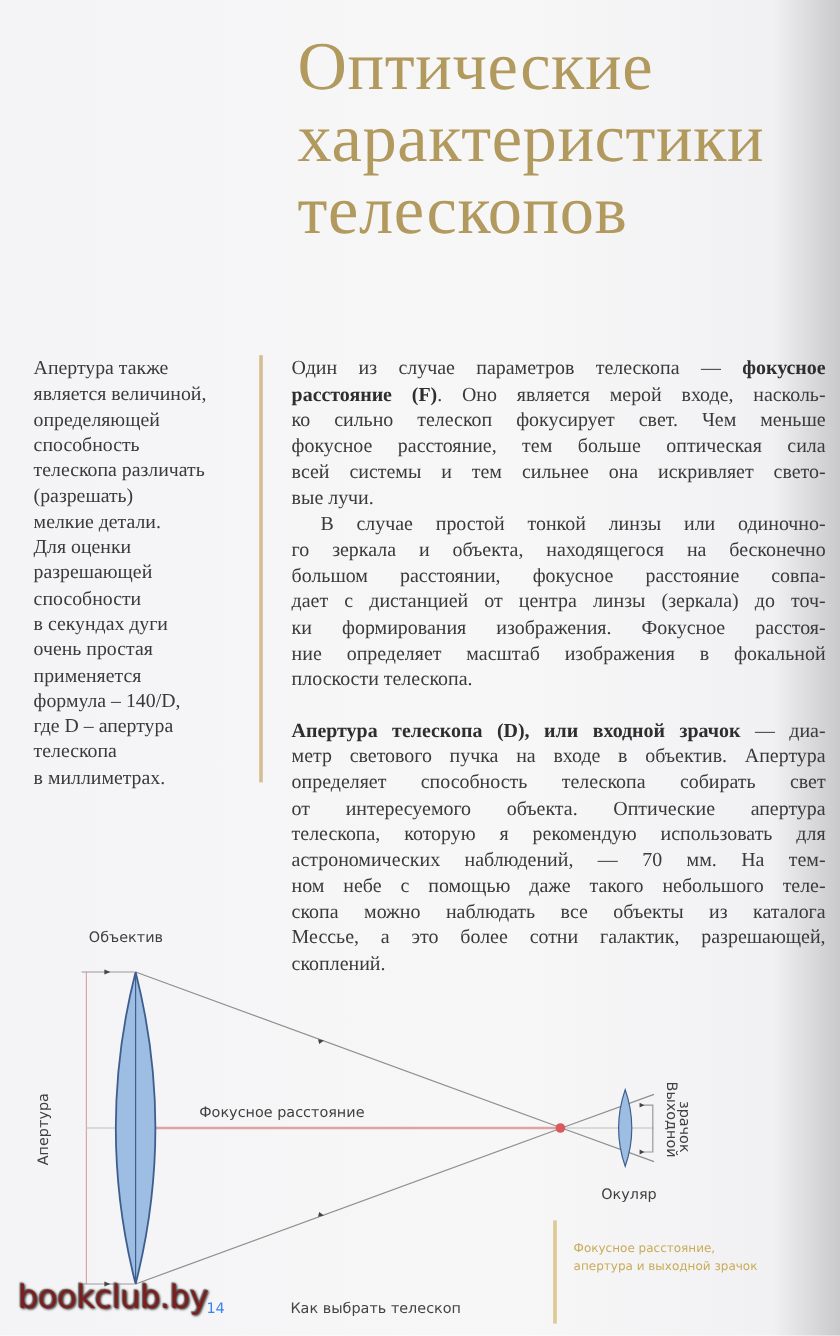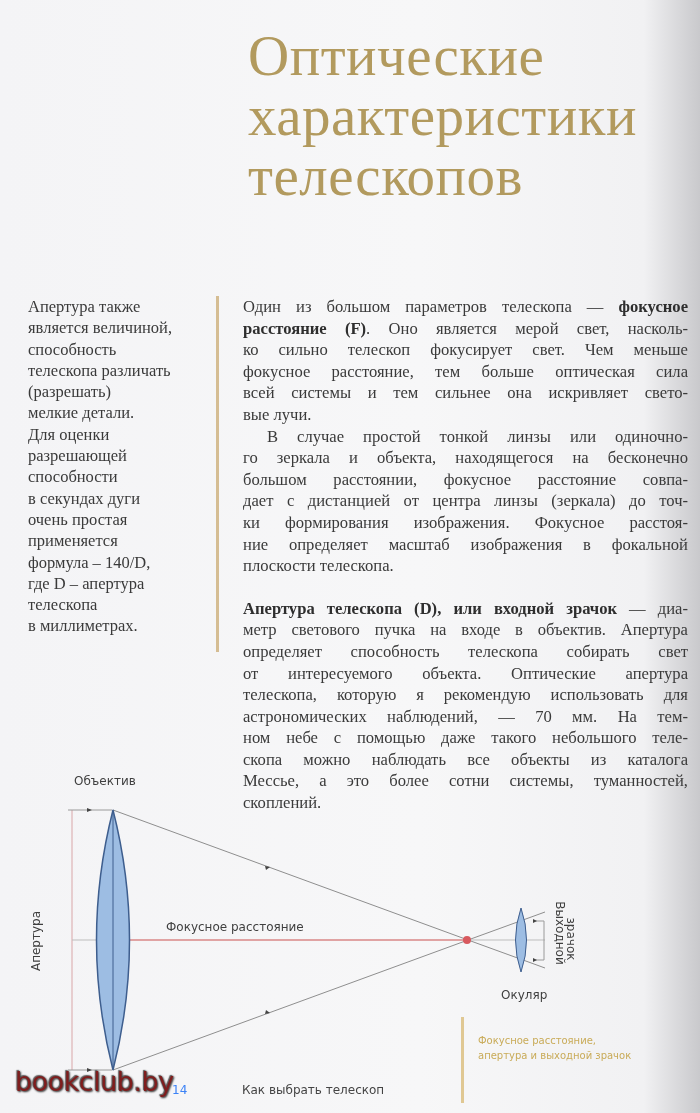--- a/index.html
+++ b/index.html
@@ -55,42 +55,43 @@
 
 <div class="title">
   <span>Оптические</span>
   <span>характеристики</span>
   <span>телескопов</span>
 </div>
 
 <div class="sidenote">
   <span>Апертура также</span>
   <span>является величиной,</span>
+  <span>определяющей</span>
   <span>способность</span>
   <span>телескопа различать</span>
   <span>(разрешать)</span>
   <span>мелкие детали.</span>
   <span>Для оценки</span>
   <span>разрешающей</span>
   <span>способности</span>
   <span>в секундах дуги</span>
   <span>очень простая</span>
   <span>применяется</span>
   <span>формула – 140/D,</span>
   <span>где D – апертура</span>
   <span>телескопа</span>
   <span>в миллиметрах.</span>
 </div>
 
 <div class="vrule"></div>
 
 <div class="body">
   <div>
-    <span class="ln"><span>Один из большом параметров телескопа — </span><b>фокусное</b></span>
-    <span class="ln"><b>расстояние (F)</b><span>. Оно является мерой свет, насколь-</span></span>
+    <span class="ln"><span>Один из случае параметров телескопа — </span><b>фокусное</b></span>
+    <span class="ln"><b>расстояние (F)</b><span>. Оно является мерой входе, насколь-</span></span>
     <span class="ln">ко сильно телескоп фокусирует свет. Чем меньше</span>
     <span class="ln">фокусное расстояние, тем больше оптическая сила</span>
     <span class="ln">всей системы и тем сильнее она искривляет свето-</span>
     <span class="ln last">вые лучи.</span>
   </div>
   <div>
     <span class="ln indent">В случае простой тонкой линзы или одиночно-</span>
     <span class="ln">го зеркала и объекта, находящегося на бесконечно</span>
     <span class="ln">большом расстоянии, фокусное расстояние совпа-</span>
     <span class="ln">дает с дистанцией от центра линзы (зеркала) до точ-</span>
@@ -101,21 +102,21 @@
   <div class="para-gap"></div>
   <div>
     <span class="ln"><b>Апертура телескопа (D), или входной зрачок</b><span> — диа-</span></span>
     <span class="ln">метр светового пучка на входе в объектив. Апертура</span>
     <span class="ln">определяет способность телескопа собирать свет</span>
     <span class="ln">от интересуемого объекта. Оптические апертура</span>
     <span class="ln">телескопа, которую я рекомендую использовать для</span>
     <span class="ln">астрономических наблюдений, — 70 мм. На тем-</span>
     <span class="ln">ном небе с помощью даже такого небольшого теле-</span>
     <span class="ln">скопа можно наблюдать все объекты из каталога</span>
-    <span class="ln">Мессье, а это более сотни системы, туманностей,</span>
+    <span class="ln">Мессье, а это более сотни галактик, разрешающей,</span>
     <span class="ln last">скоплений.</span>
   </div>
 </div>
 
 <svg class="diagram" width="700" height="330" viewBox="0 760 700 330">
 
   <path d="M72 810 L72 1070" stroke="#d9a6a8" stroke-width="1" fill="none"></path>
   <path d="M68 810 L112 810" stroke="#9a9a9a" stroke-width="1"></path>
   <path d="M68 1070 L112 1070" stroke="#9a9a9a" stroke-width="1"></path>
   <path d="M87 808 l5 2 l-5 2 z" fill="#444"></path>

